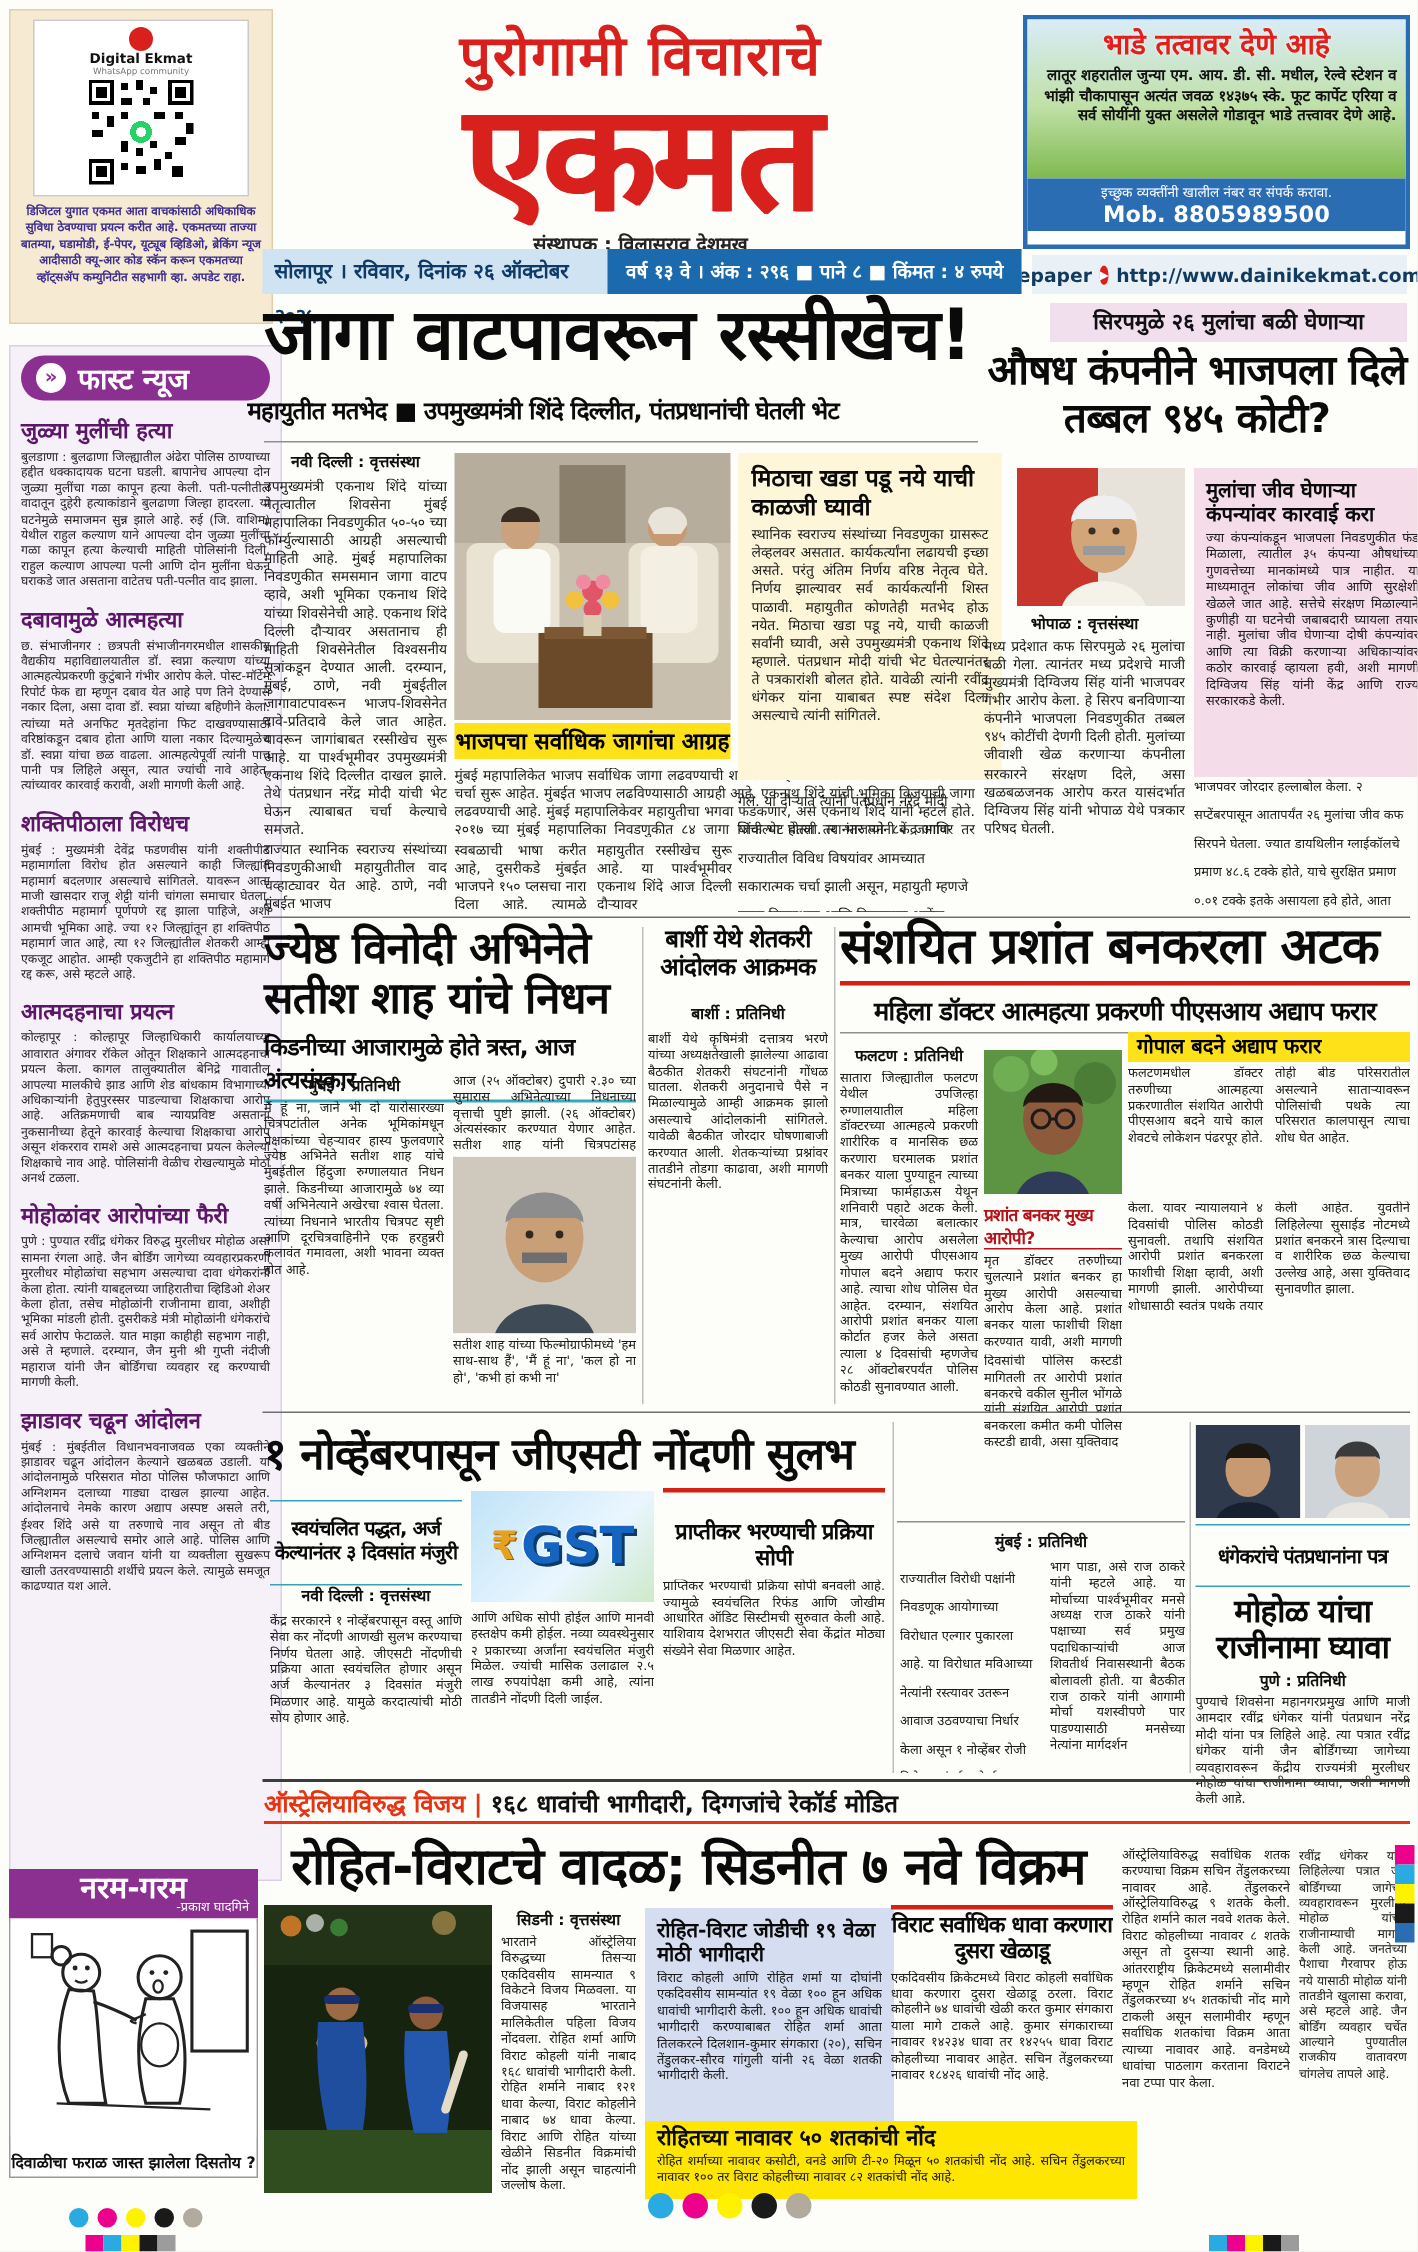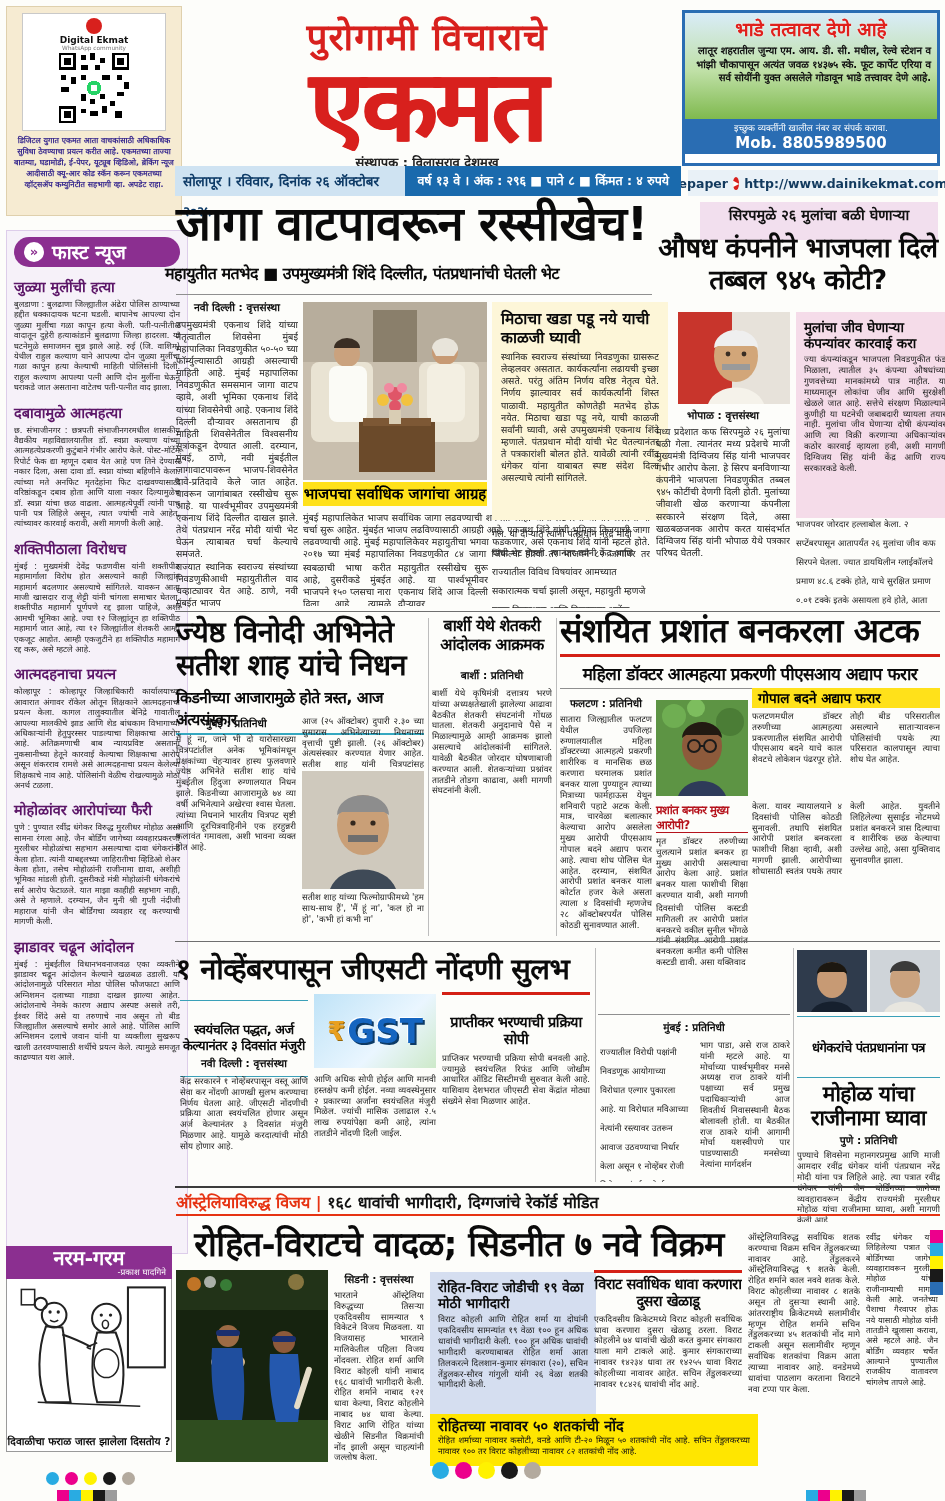--- a/index.html
+++ b/index.html
@@ -52,21 +52,21 @@
   
   .kickerbox{background:#f2dfee;font-size:14.5px;font-weight:bold;text-align:center;line-height:26px}
   .yellowcap{background:#ffe11a;font-weight:bold;font-size:15px;text-align:center;line-height:24px;color:#000}
   .shindebox{background:#fdf6d8;padding:8px 9px}
   .actionbox{background:#f5dce9;padding:7px 8px}
   .bluebox{background:#d5def0;padding:7px 8px}
   .yellowbox{background:#ffe600;padding:4px 8px}
   .redtop{border-top:3px solid #d42015}
   .boxtitle{font-weight:bold;font-size:14px;line-height:1.2;color:#0a0a0a}
   .subhead-rule{border-bottom:2px solid #35a8c0;padding-bottom:3px}
-  .thinrules{border-top:1.5px solid #3aa0b8;border-bottom:1.5px solid #3aa0b8;padding:21px 0}
+  .thinrules{border-top:1.5px solid #3aa0b8;border-bottom:1.5px solid #3aa0b8;padding:11px 0}
   .dots{display:flex;gap:6px;align-items:center}
   .dot{border-radius:50%}
   .sq{display:inline-block}
   .photo{overflow:hidden}
 </style>
 </head>
 <body>
 
 <div class="page">
 
@@ -251,21 +251,21 @@
   <div class="abs ovh" style="left:492px;top:522px;width:158px;height:86px">
     <span class="body-s">गेले. या दौऱ्यात त्यांनी पंतप्रधान नरेंद्र मोदी यांची भेट घेतली. त्यानंतर त्यांनी केंद्र आणि राज्यातील विविध विषयांवर आमच्यात सकारात्मक चर्चा झाली असून, महायुती म्हणजे एकत्र विचारधारा आणि विकासाचा अजेंडा घेऊन जाणारे कुटुंब</span>
     
   </div>
 
   <div class="abs shindebox ovh" style="left:492px;top:302px;width:158px;height:202px">
     <div class="boxtitle" style="font-size:15.5px">मिठाचा खडा पडू नये याची काळजी घ्यावी</div>
     <div class="body-s" style="margin-top:4px">स्थानिक स्वराज्य संस्थांच्या निवडणुका ग्रासरूट लेव्हलवर असतात. कार्यकर्त्यांना लढायची इच्छा असते. परंतु अंतिम निर्णय वरिष्ठ नेतृत्व घेते. निर्णय झाल्यावर सर्व कार्यकर्त्यांनी शिस्त पाळावी. महायुतीत कोणतेही मतभेद होऊ नयेत. मिठाचा खडा पडू नये, याची काळजी सर्वांनी घ्यावी, असे उपमुख्यमंत्री एकनाथ शिंदे म्हणाले. पंतप्रधान मोदी यांची भेट घेतल्यानंतर ते पत्रकारांशी बोलत होते. यावेळी त्यांनी रवींद्र धंगेकर यांना याबाबत स्पष्ट संदेश दिला असल्याचे त्यांनी सांगितले.</div>
   </div>
 
-  <div class="abs kickerbox" style="left:700px;top:202px;width:238px;height:38px">सिरपमुळे २६ मुलांचा बळी घेणाऱ्या</div>
+  <div class="abs kickerbox" style="left:700px;top:202px;width:238px;height:26px">सिरपमुळे २६ मुलांचा बळी घेणाऱ्या</div>
   <div class="abs hl c" style="left:656px;top:232px;width:284px;font-size:27px;line-height:1.2">औषध कंपनीने भाजपला दिले तब्बल ९४५ कोटी?</div>
 
   <div class="abs photo" style="left:678px;top:312px;width:112px;height:92px">
     <svg width="112" height="92" viewBox="0 0 112 92">
       <rect width="112" height="92" fill="#ded6cd"></rect>
       <rect x="0" y="0" width="54" height="92" fill="#c8352c"></rect>
       <rect x="54" y="0" width="58" height="92" fill="#e7e2da"></rect>
       <ellipse cx="58" cy="44" rx="22" ry="26" fill="#d2a679"></ellipse>
       <path d="M36,36 a22,18 0 0 1 44,0 l-4,-2 h-36 z" fill="#efefef"></path>
       <rect x="44" y="52" width="28" height="6" fill="#9a9a9a"></rect>

